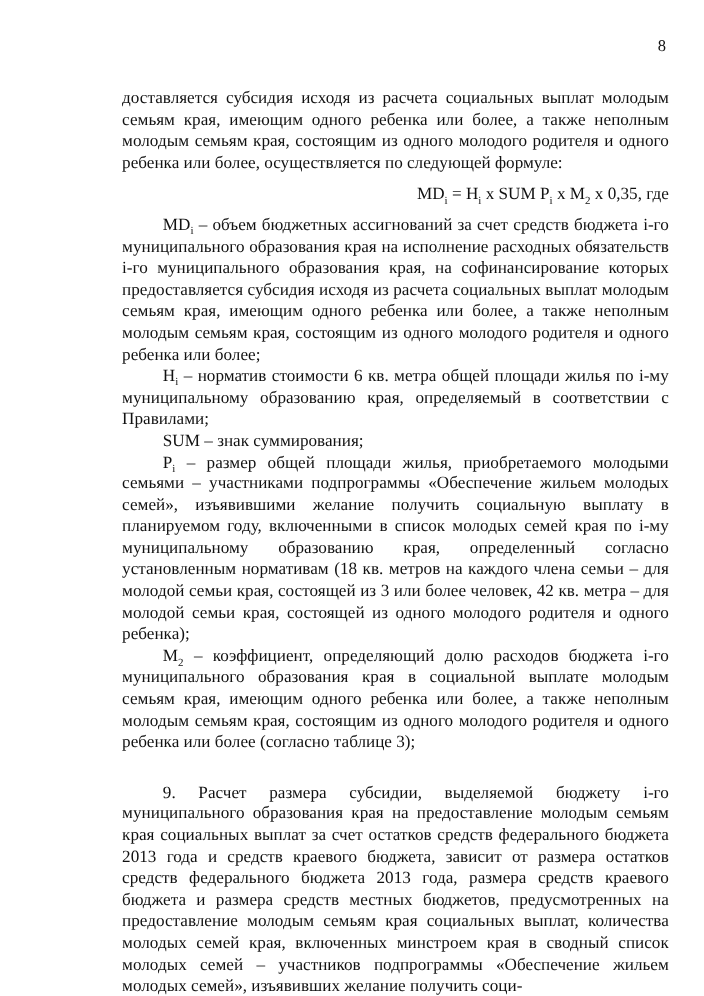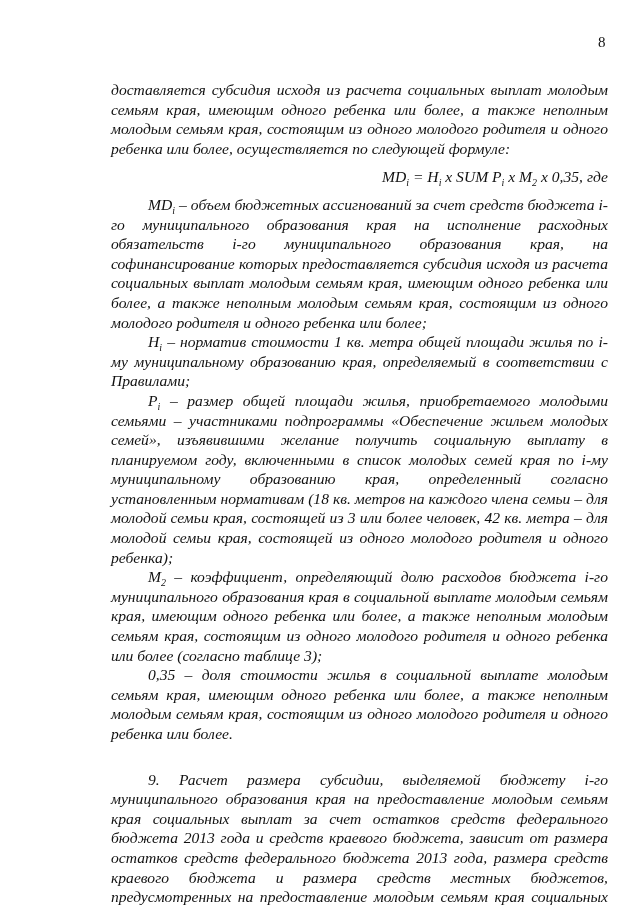--- a/index.html
+++ b/index.html
@@ -1,41 +1,41 @@
 <!DOCTYPE html>
 <html><head>
 <meta charset="utf-8">
 <style>
   html, body { margin: 0; padding: 0; background: #ffffff; }
   body { width: 640px; height: 905px; position: relative; overflow: hidden;
          font-family: "Liberation Serif", "DejaVu Serif", serif; color: #111; }
   .page-num { position: absolute; top: 34px; left: 598px; font-size: 15px; }
   .content { position: absolute; left: 111px; top: 80px; width: 497px;
              font-size: 15.6px; line-height: 19.6px; text-align: justify; }
-  p { margin: 0; text-indent: 37px; font-style: italic; }
+  p { margin: 0; text-indent: 37px; }
   p.noindent { text-indent: 0; }
   p.formula { margin: 9px 0 8px 0; text-align: right; }
   p.gap { margin-top: 26px; }
   sub { font-size: 10px; line-height: 0; }
 </style>
 </head>
 <body>
 
 <div class="page-num">8</div>
 
 <div class="content">
   <p class="noindent">доставляется субсидия исходя из расчета социальных выплат молодым семьям края, имеющим одного ребенка или более, а также неполным молодым семьям края, состоящим из одного молодого родителя и одного ребенка или более, осуществляется по следующей формуле:</p>
 
   <p class="formula"><span>MD</span><sub>i</sub><span> = H</span><sub>i</sub><span> x SUM P</span><sub>i</sub><span> x M</span><sub>2</sub><span> x 0,35, где</span></p>
 
   <p><span>MD</span><sub>i</sub><span> – объем бюджетных ассигнований за счет средств бюджета i-го муниципального образования края на исполнение расходных обязательств i-го муниципального образования края, на софинансирование которых предоставляется субсидия исходя из расчета социальных выплат молодым семьям края, имеющим одного ребенка или более, а также неполным молодым семьям края, состоящим из одного молодого родителя и одного ребенка или более;</span></p>
 
-  <p><span>H</span><sub>i</sub><span> – норматив стоимости 1 кв. метра общей площади жилья по i-му муниципальному образованию края, определяемый в соответствии с Правилами;</span></p>
+  <p><span>H</span><sub>i</sub><span> – норматив стоимости 6 кв. метра общей площади жилья по i-му муниципальному образованию края, определяемый в соответствии с Правилами;</span></p>
 
+  <p>SUM – знак суммирования;</p>
 
   <p><span>P</span><sub>i</sub><span> – размер общей площади жилья, приобретаемого молодыми семьями – участниками подпрограммы «Обеспечение жильем молодых семей», изъявившими желание получить социальную выплату в планируемом году, включенными в список молодых семей края по i-му муниципальному образованию края, определенный согласно установленным нормативам (18 кв. метров на каждого члена семьи – для молодой семьи края, состоящей из 3 или более человек, 42 кв. метра – для молодой семьи края, состоящей из одного молодого родителя и одного ребенка);</span></p>
 
   <p><span>M</span><sub>2</sub><span> – коэффициент, определяющий долю расходов бюджета i-го муниципального образования края в социальной выплате молодым семьям края, имеющим одного ребенка или более, а также неполным молодым семьям края, состоящим из одного молодого родителя и одного ребенка или более (согласно таблице 3);</span></p>
 
-  <p>0,35 – доля стоимости жилья в социальной выплате молодым семьям края, имеющим одного ребенка или более, а также неполным молодым семьям края, состоящим из одного молодого родителя и одного ребенка или более.</p>
 
   <p class="gap">9. Расчет размера субсидии, выделяемой бюджету i-го муниципального образования края на предоставление молодым семьям края социальных выплат за счет остатков средств федерального бюджета 2013 года и средств краевого бюджета, зависит от размера остатков средств федерального бюджета 2013 года, размера средств краевого бюджета и размера средств местных бюджетов, предусмотренных на предоставление молодым семьям края социальных выплат, количества молодых семей края, включенных минстроем края в сводный список молодых семей – участников подпрограммы «Обеспечение жильем молодых семей», изъявивших желание получить соци-</p>
 </div>
 
 </body></html>

